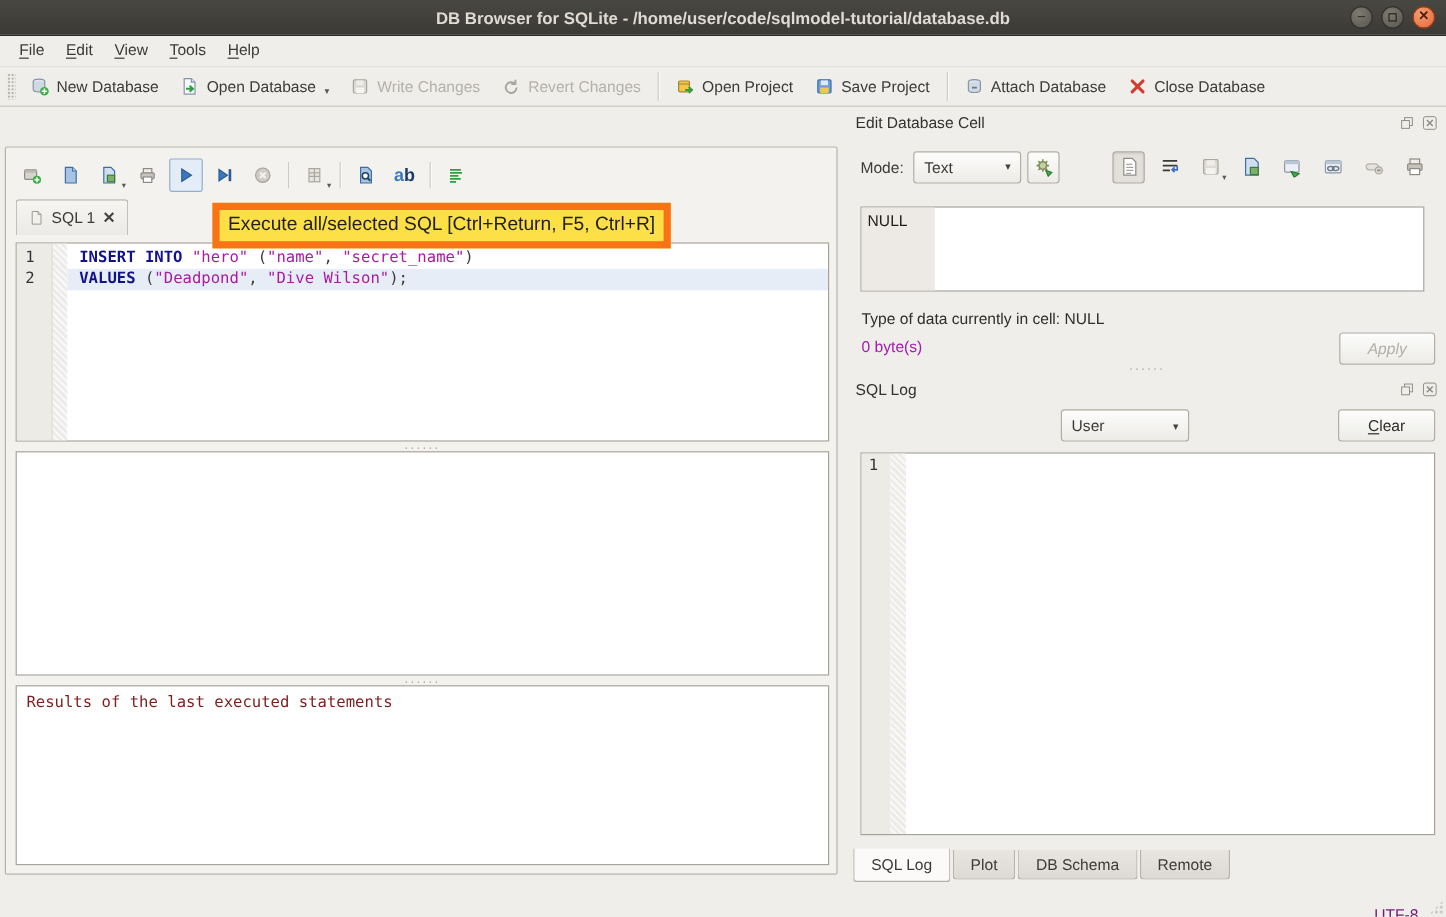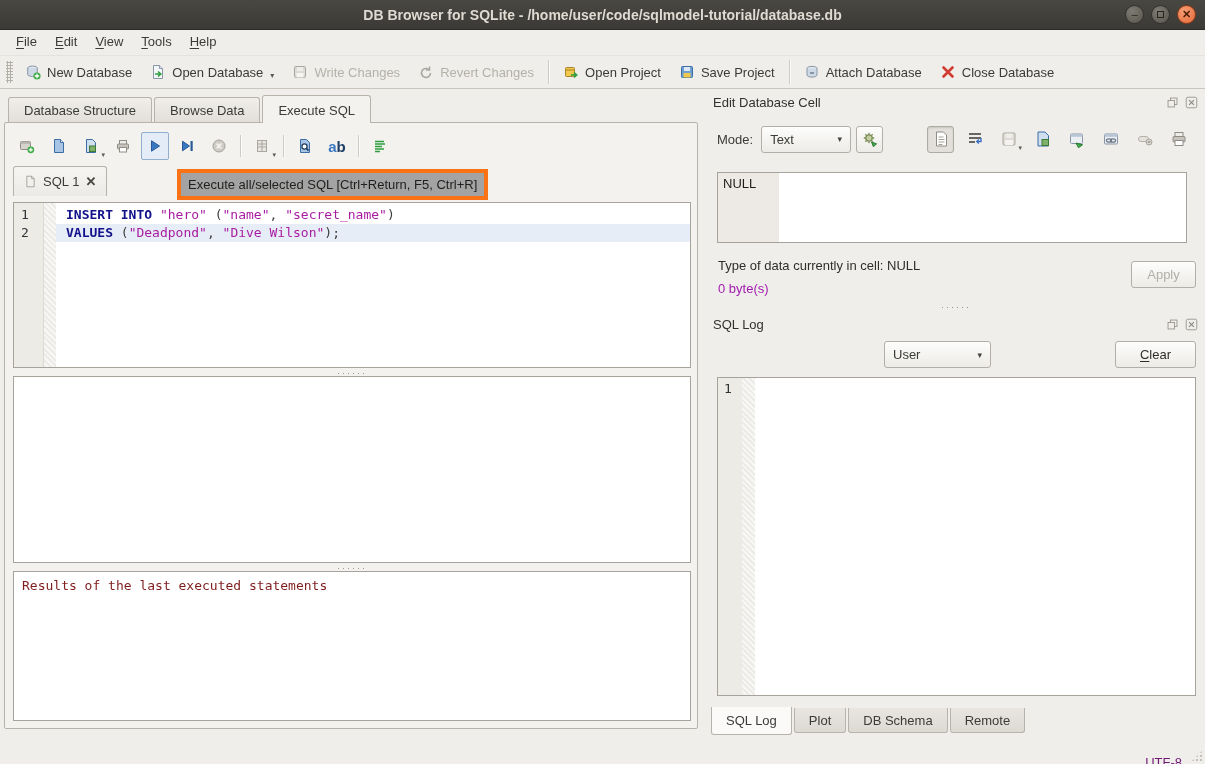--- a/index.html
+++ b/index.html
@@ -75,22 +75,22 @@
   .cl.hl { background:#e7edf6; }
   .kw { color:#11118b; font-weight:bold; }
   .str { color:#a81ca2; }
 
   .pane-splitter { position:absolute; left:8px; width:678px; height:7px; display:flex; align-items:center; justify-content:center;
     color:#8f8c85; font-size:9px; letter-spacing:2px; line-height:4px; }
   .mid-pane { position:absolute; top:253px; left:8px; width:678px; height:187px; background:#fff; border:1px solid #a7a39c; }
   .results-pane { position:absolute; top:448px; left:8px; width:678px; height:150px; background:#fff; border:1px solid #a7a39c;
     font-family:"DejaVu Sans Mono", monospace; font-size:13px; color:#7f1d1d; padding:6px 8px; }
 
-  .tooltip { left:177px; top:169px; background:#a3a3a3; border:4px solid #f97316; padding:4px 7px 4px;
-    font-size:13px; color:#1f1f1c; z-index:20; white-space:nowrap; }
+  .tooltip { left:177px; top:169px; background:#fde047; border:6px solid #f97316; padding:4px 7px 4px;
+    font-size:16px; color:#1f1f1c; z-index:20; white-space:nowrap; }
 
   
   .right-dock { left:707px; top:89px; width:498px; height:647px; }
   .dock-header { position:absolute; left:0; width:100%; height:20px; display:flex; align-items:center; }
   .dock-title { margin-left:6px; color:#33322e; }
   .dock-btns { margin-left:auto; margin-right:6px; display:flex; gap:4px; }
   .dock-btn { width:15px; height:15px; display:flex; align-items:center; justify-content:center; cursor:default; }
 
   .mode-row { position:absolute; top:35px; left:0; width:100%; height:30px; display:flex; align-items:center; }
   .combo { border:1px solid #b3afa8; border-radius:3px; background:linear-gradient(#fdfdfc,#ecebe7);
@@ -100,21 +100,21 @@
   .iconbtn.pressed { background:#e3e0db; border:1px solid #aeaba4; box-shadow:inset 0 1px 2px rgba(0,0,0,.12); }
 
   .cell-box { position:absolute; top:83px; left:10px; width:470px; height:71px; background:#fff; border:1px solid #a7a39c; display:flex; }
   .cell-gutter { width:61px; background:#edeae5; }
   .cell-null { padding:3px 0 0 5px; color:#1d1d1a; }
 
   .info-type { position:absolute; top:169px; left:11px; color:#2f2e2a; }
   .info-size { position:absolute; top:192px; left:11px; color:#a21caf; }
   .btn { border:1px solid #b3afa8; border-radius:3px; background:linear-gradient(#fdfdfc,#ecebe7);
     height:27px; display:flex; align-items:center; justify-content:center; cursor:default; }
-  .apply-btn { position:absolute; top:172px; right:9px; width:65px; color:#b2afa8; }
+  .apply-btn { position:absolute; top:188px; right:9px; width:80px; color:#b2afa8;font-style:italic; }
   .dock-splitter { position:absolute; top:213px; left:0; width:100%; text-align:center; color:#8f8c85; font-size:9px; letter-spacing:2px; }
 
   .filter-row { position:absolute; top:251px; left:0; width:100%; height:30px; }
   .filter-label { position:absolute; left:10px; top:7px;margin-top:31px; }
   .filter-combo { position:absolute; left:177px; top:1px; width:107px; }
   .clear-btn { position:absolute; top:1px; right:9px; width:81px; color:#2f2e2a; }
 
   .log-box { position:absolute; top:288px; left:10px; width:479px; height:319px; background:#fff; border:1px solid #a7a39c;
     display:flex; font-size:13px; }
   .log-gutter { width:24px; background:#edebe6; padding-top:3px; }
@@ -222,25 +222,20 @@
   </div>
   <div class="tb-btn">
     <svg class="ic" viewBox="0 0 16 16">
         <path d="M3.5 3.5l9 9M12.5 3.5l-9 9" stroke="#d23b30" stroke-width="2.6" stroke-linecap="round"></path>
       </svg>
     <span>Close Database</span>
   </div>
 </div>
 
 <div class="abs left-panel">
-  <div class="tabbar">
-    <div class="tab"><span>Database Structure</span></div>
-    <div class="tab"><span>Browse Data</span></div>
-    <div class="tab active"><span>Execute SQL</span></div>
-  </div>
 
   <div class="content-frame">
 
     <div class="sql-toolbar">
       <div class="sqltb-btn">
         <svg class="ic" viewBox="0 0 16 16">
             <rect x="1.5" y="3.5" width="10" height="8" rx="1" fill="#d6d3cd" stroke="#8f8c85"></rect>
             <rect x="1.5" y="3.5" width="10" height="2.4" fill="#b9b6af"></rect>
             <circle cx="11.8" cy="11.8" r="3.4" fill="#3fae49"></circle>
             <path d="M11.8 9.8v4M9.8 11.8h4" stroke="#fff" stroke-width="1.2"></path>

